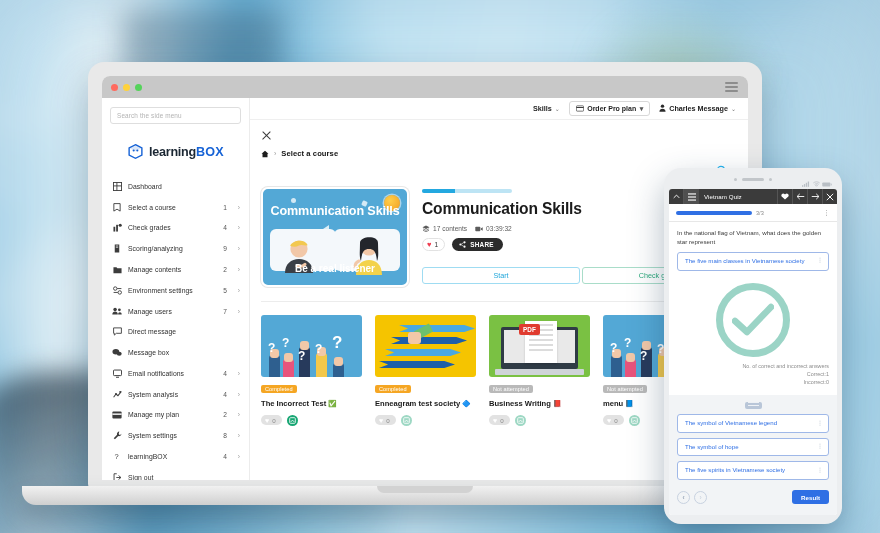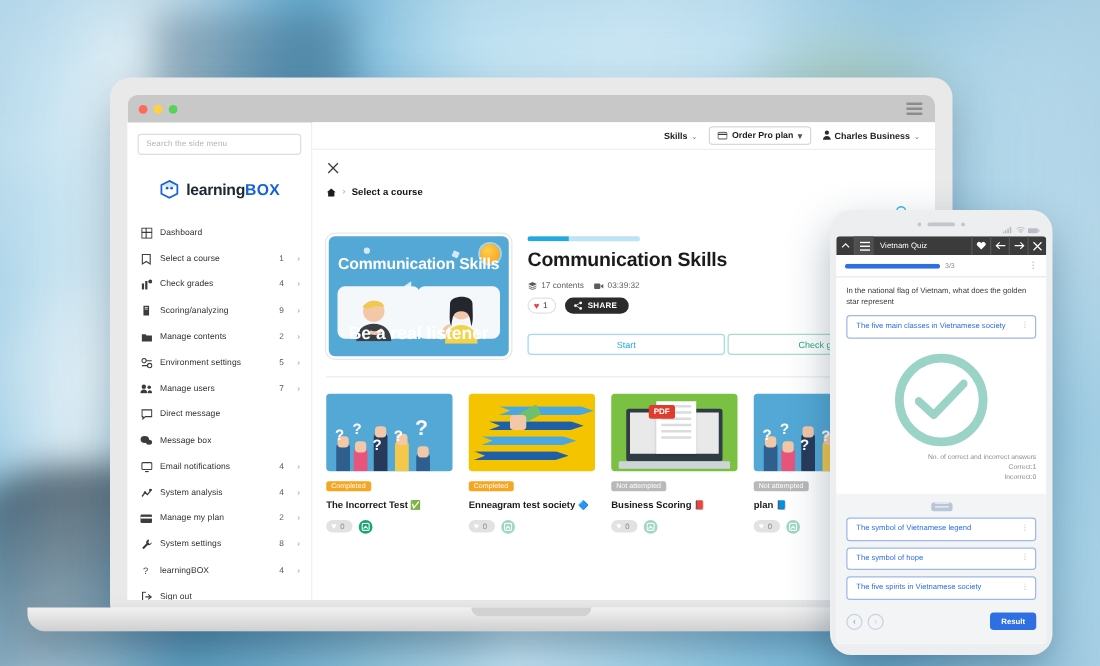--- a/index.html
+++ b/index.html
@@ -143,21 +143,21 @@
     width: 148px; height: 100px; border-radius: 7px; flex: none; position: relative; overflow: hidden;
     background: linear-gradient(180deg,#5f9fc6 0%,#5f9fc6 100%);
     border: 2px solid #ffffff; box-shadow: 0 0 0 1px #e7e7e7;
   }
   .hero-img .ttl {
     position: absolute; top: 15px; left: 0; right: 0; text-align: center;
     font-size: 12.6px; font-weight: 700; color: #fff; letter-spacing: -.01em;
   }
   .hero-img .sub {
     position: absolute; bottom: 11px; left: 0; right: 0; text-align: center;
-    font-size: 14px; font-weight: 700; color: #fff;
+    font-size: 10px; font-weight: 700; color: #fff;
   }
   .hero-img .bub { position: absolute; width: 66px; height: 42px; background: #f4f8fb; border-radius: 6px; top: 40px; }
   .hero-img .bub.l { left: 7px; } .hero-img .bub.r { right: 7px; }
   .hero-img .p1 { position: absolute; left: 16px; top: 44px; width: 40px; height: 40px; }
   .hero-img .p2 { position: absolute; right: 17px; top: 42px; width: 42px; height: 44px; }
   .hero-img .medal {
     position: absolute; right: 7px; top: 6px; width: 16px; height: 16px; border-radius: 50%;
     background: radial-gradient(circle at 38% 34%, #ffcf4a, #f29c1f);
     box-shadow: 0 0 0 1.5px rgba(255,255,255,.5);
   }
@@ -516,21 +516,21 @@
             <span>Order Pro plan</span>
             <span class="dotc">▾</span>
           </div>
           <div class="tb-item">
             <span>
               <svg width="7" height="8" viewBox="0 0 14 16">
                   <circle cx="7" cy="4.3" r="3.4" fill="#2b2b2b"></circle>
                   <path d="M0.8 15.4c0-3.6 2.8-6 6.2-6s6.2 2.4 6.2 6z" fill="#2b2b2b"></path>
                 </svg>
             </span>
-            <span>Charles Business</span>
+            <span>Charles Message</span>
             <span class="car">⌄</span>
           </div>
         </div>
 
         <div class="closerow">
           <span class="close-x"></span>
         </div>
 
         <div class="crumbs">
           <span class="home">
@@ -692,21 +692,21 @@
                   <i></i>
                   <i></i>
                   <i></i>
                   <i></i>
                   <i></i>
                   <i></i>
                 </span>
                 <span class="pdfbadge">PDF</span>
               </div>
               <div><span class="tag none">Not attempted</span></div>
-              <div class="name"><span>Business Scoring</span> <span class="fi">📕</span></div>
+              <div class="name"><span>Business Writing</span> <span class="fi">📕</span></div>
               <div class="foot">
                 <span class="lk">
                   <span class="h">♥</span>
                   <span class="n">0</span>
                 </span>
                 <span class="av off">
                   <svg width="7" height="7" viewBox="0 0 10 10">
                     <rect x="1" y="1" width="8" height="8" rx="1.3" fill="none" stroke="#fff" stroke-width="1.2"></rect>
                     <path d="M2.6 7 5 4.4 7.4 7" stroke="#fff" stroke-width="1.2" fill="none"></path>
                   </svg>
@@ -725,21 +725,21 @@
                 <span class="hand" style="left:39px;bottom:27px;height:9px;width:9px;background:#f2c8a8;border-radius:3px"></span>
                 <span class="qm" style="left:37px;top:34px;font-size:12px">?</span>
                 <span class="hand" style="left:55px;height:24px;background:#f3c84b"></span>
                 <span class="hand" style="left:56px;bottom:21px;height:9px;width:9px;background:#f2c8a8;border-radius:3px"></span>
                 <span class="qm" style="left:54px;top:27px;font-size:12px">?</span>
                 <span class="hand" style="left:72px;height:14px;background:#2e5f8f"></span>
                 <span class="hand" style="left:73px;bottom:11px;height:9px;width:9px;background:#f2c8a8;border-radius:3px"></span>
                 <span class="qm" style="left:71px;top:18px;font-size:17px">?</span>
               </div>
               <div><span class="tag none">Not attempted</span></div>
-              <div class="name"><span>plan</span> <span class="fi">📘</span></div>
+              <div class="name"><span>menu</span> <span class="fi">📘</span></div>
               <div class="foot">
                 <span class="lk">
                   <span class="h">♥</span>
                   <span class="n">0</span>
                 </span>
                 <span class="av off">
                   <svg width="7" height="7" viewBox="0 0 10 10">
                     <rect x="1" y="1" width="8" height="8" rx="1.3" fill="none" stroke="#fff" stroke-width="1.2"></rect>
                     <path d="M2.6 7 5 4.4 7.4 7" stroke="#fff" stroke-width="1.2" fill="none"></path>
                   </svg>

